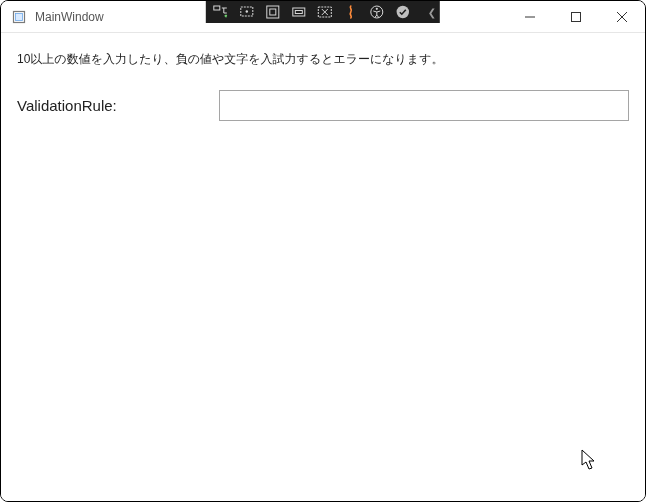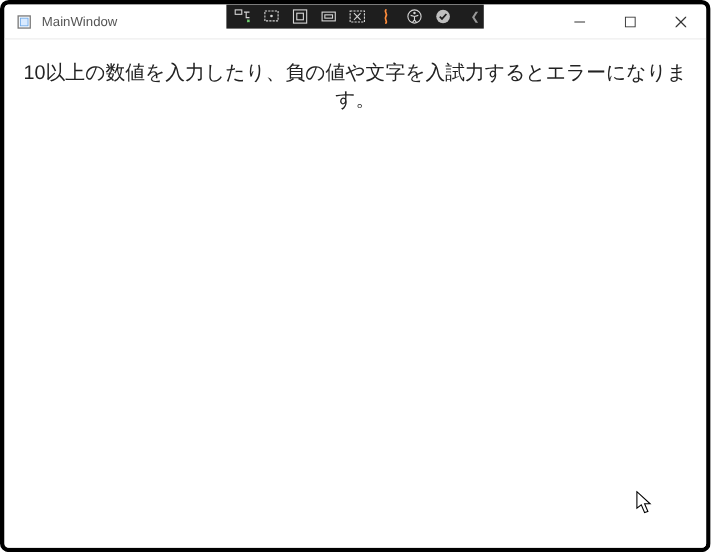--- a/index.html
+++ b/index.html
@@ -1,29 +1,29 @@
 <!DOCTYPE html>
 <html><head>
 <meta charset="utf-8">
 <style>
   * { box-sizing: border-box; margin: 0; padding: 0; }
   html, body { width: 646px; height: 502px; font-family: "Segoe UI", "Yu Gothic UI", "Meiryo", sans-serif; background: #fff; }
-  .outer-frame { width: 646px; height: 502px; border: 4px solid #000000; border-radius: 8px; overflow: hidden; display: flex; flex-direction: column; background: #fff; }
+  .outer-frame { width: 646px; height: 502px; border: 1px solid #000000; border-radius: 8px; overflow: hidden; display: flex; flex-direction: column; background: #fff; }
   .titlebar { height: 32px; background: #fff; display: flex; align-items: center; position: relative; border-bottom: 1px solid #e6e6e6; }
   .titlebar .app-icon { width: 16px; height: 16px; margin-left: 10px; display:flex; align-items:center; justify-content:center; }
   .titlebar .title { margin-left: 8px; font-size: 12px; color: #555; }
   .debug-bar { position: absolute; left: 50%; transform: translateX(-50%); top: 0; height: 22px; background: #1e1e1e; display: flex; align-items: center; padding: 0 4px; gap: 4px; }
   .debug-bar .dbg-btn { width: 22px; height: 20px; display: flex; align-items: center; justify-content: center; color: #d6d6d6; }
   .debug-bar .dbg-sep { width: 6px; }
   .debug-bar .chev { color: #999; font-size: 10px; }
   .win-controls { margin-left: auto; display: flex; height: 100%; }
   .win-btn { width: 46px; height: 100%; display: flex; align-items: center; justify-content: center; color: #555; }
   .win-btn svg { display:block; }
   .client { flex: 1; padding: 18px 16px 16px 16px; background: #fff; position: relative; }
-  .desc { font-size: 18px; color: #222; margin-bottom: 22px; letter-spacing: 0; text-align: center; }
+  .desc { font-size: 12px; color: #222; margin-bottom: 22px; letter-spacing: 0; }
   .row { display: flex; align-items: center; margin-bottom: 22px; }
   .row .lbl { width: 202px; font-size: 15px; color: #222; }
   .row input { flex: 1; height: 31px; border: 1px solid #a5a5a5; background: #fff; font-size: 14px; padding: 2px 6px; outline: none; font-family: inherit; }
   .cursor { position: absolute; right: 48px; bottom: 30px; width: 16px; height: 22px; pointer-events: none; }
 </style>
 </head>
 <body>
 
 <div class="outer-frame">
   <div class="titlebar">
@@ -105,20 +105,24 @@
             <line x1="0" y1="0" x2="10" y2="10" stroke="#333" stroke-width="1"></line>
             <line x1="10" y1="0" x2="0" y2="10" stroke="#333" stroke-width="1"></line>
           </svg>
       </div>
     </div>
   </div>
 
   <div class="client">
     <div class="desc">10以上の数値を入力したり、負の値や文字を入試力するとエラーになります。</div>
 
+    <div class="row">
+      <div class="lbl">ValidationRule:</div>
+      <input type="text" value="" style="">
+    </div>
 
 
     <div class="cursor">
       <svg width="16" height="22" viewBox="0 0 16 22">
           <path d="M1 1 L1 16 L5 13 L8 20 L11 19 L8 12 L13 12 Z" fill="#fff" stroke="#000" stroke-width="1"></path>
         </svg>
     </div>
   </div>
 </div>
 

